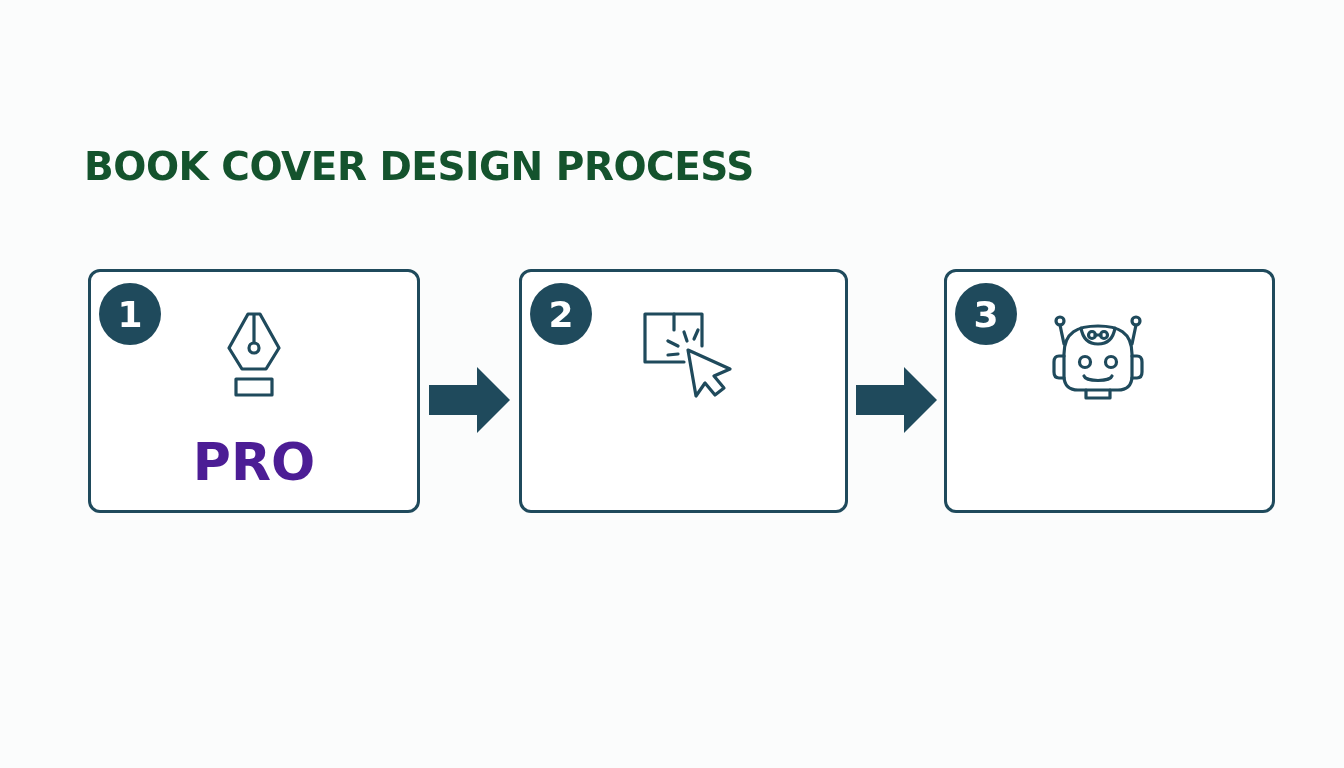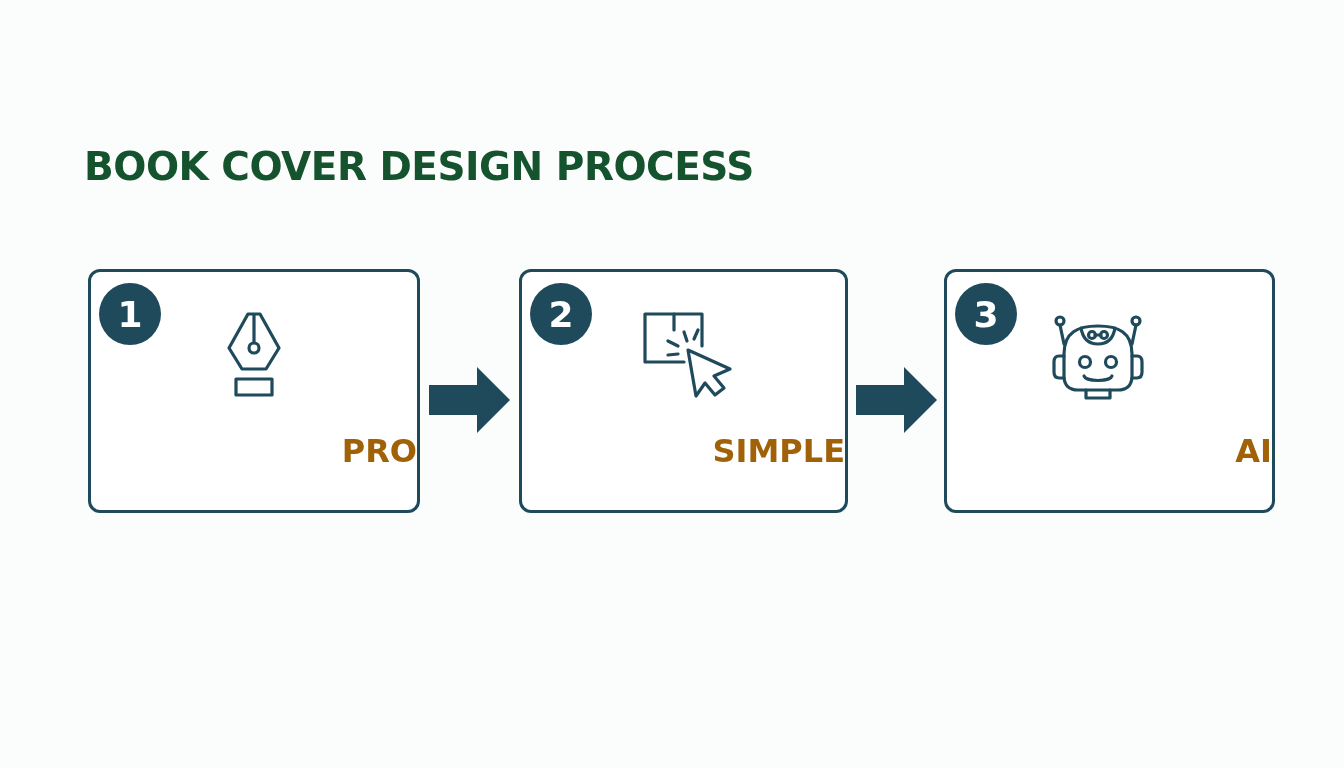--- a/index.html
+++ b/index.html
@@ -15,22 +15,22 @@
     position:absolute; top:269px; height:244px; box-sizing:border-box;
     border:3px solid #1f4a5c; border-radius:12px; background:#ffffff;
   }
   .badge {
     position:absolute; left:8px; top:11px; width:62px; height:62px; border-radius:50%;
     background:#1f4a5c; color:#fff; font-weight:bold; font-size:36px;
     display:flex; align-items:center; justify-content:center;
   }
   .icon { position:absolute; top:34px; left:50%; transform:translateX(-50%); }
   .label {
-    position:absolute; left:0; right:0; top:160px; text-align:right;
-    font-size:32px; font-weight:bold; color:#a16207;
+    position:absolute; left:0; right:0; top:160px; text-align:center;
+    font-size:52px; font-weight:bold; color:#4c1d95;
   }
   .arrow { position:absolute; top:367px; }
 </style>
 </head>
 <body>
 
 <div class="title">BOOK COVER DESIGN PROCESS</div>
 
 <div class="step" style="left:88px; width:332px;">
   <div class="badge">1</div>
@@ -57,21 +57,20 @@
     <svg width="96" height="100" viewBox="0 0 96 100" fill="none" stroke="#1f4a5c" stroke-width="3.2" stroke-linejoin="round" stroke-linecap="round">
       <path d="M42 56 L3 56 L3 8 L60 8 L60 40"></path>
       <line x1="32" y1="8" x2="32" y2="24"></line>
       <line x1="26" y1="35" x2="36" y2="40"></line>
       <line x1="42" y1="26" x2="45" y2="35"></line>
       <line x1="56" y1="24" x2="52" y2="33"></line>
       <line x1="26" y1="49" x2="36" y2="48"></line>
       <path d="M46 44 L88 63 L72 70 L82 82 L73 89 L63 77 L54 90 Z"></path>
     </svg>
   </div>
-  <div class="label">SIMPLE</div>
 </div>
 
 <div class="arrow" style="left:856px;">
   <svg width="82" height="66" viewBox="0 0 82 66">
       <path d="M0 18 L48 18 L48 0 L81 33 L48 66 L48 48 L0 48 Z" fill="#1f4a5c"></path>
     </svg>
 </div>
 
 <div class="step" style="left:944px; width:331px;">
   <div class="badge">3</div>
@@ -87,14 +86,13 @@
       <circle cx="54" cy="29" r="3.5"></circle>
       <line x1="45" y1="29" x2="51" y2="29"></line>
       <path d="M14 50 L9 50 C5 50 4 53 4 56 L4 66 C4 69 5 72 9 72 L14 72"></path>
       <path d="M82 50 L87 50 C91 50 92 53 92 56 L92 66 C92 69 91 72 87 72 L82 72"></path>
       <circle cx="35" cy="56" r="5.5"></circle>
       <circle cx="61" cy="56" r="5.5"></circle>
       <path d="M34 70 C36 76 60 76 62 70"></path>
       <path d="M36 84 L36 92 L60 92 L60 84"></path>
     </svg>
   </div>
-  <div class="label">AI</div>
 </div>
 
 </body></html>

